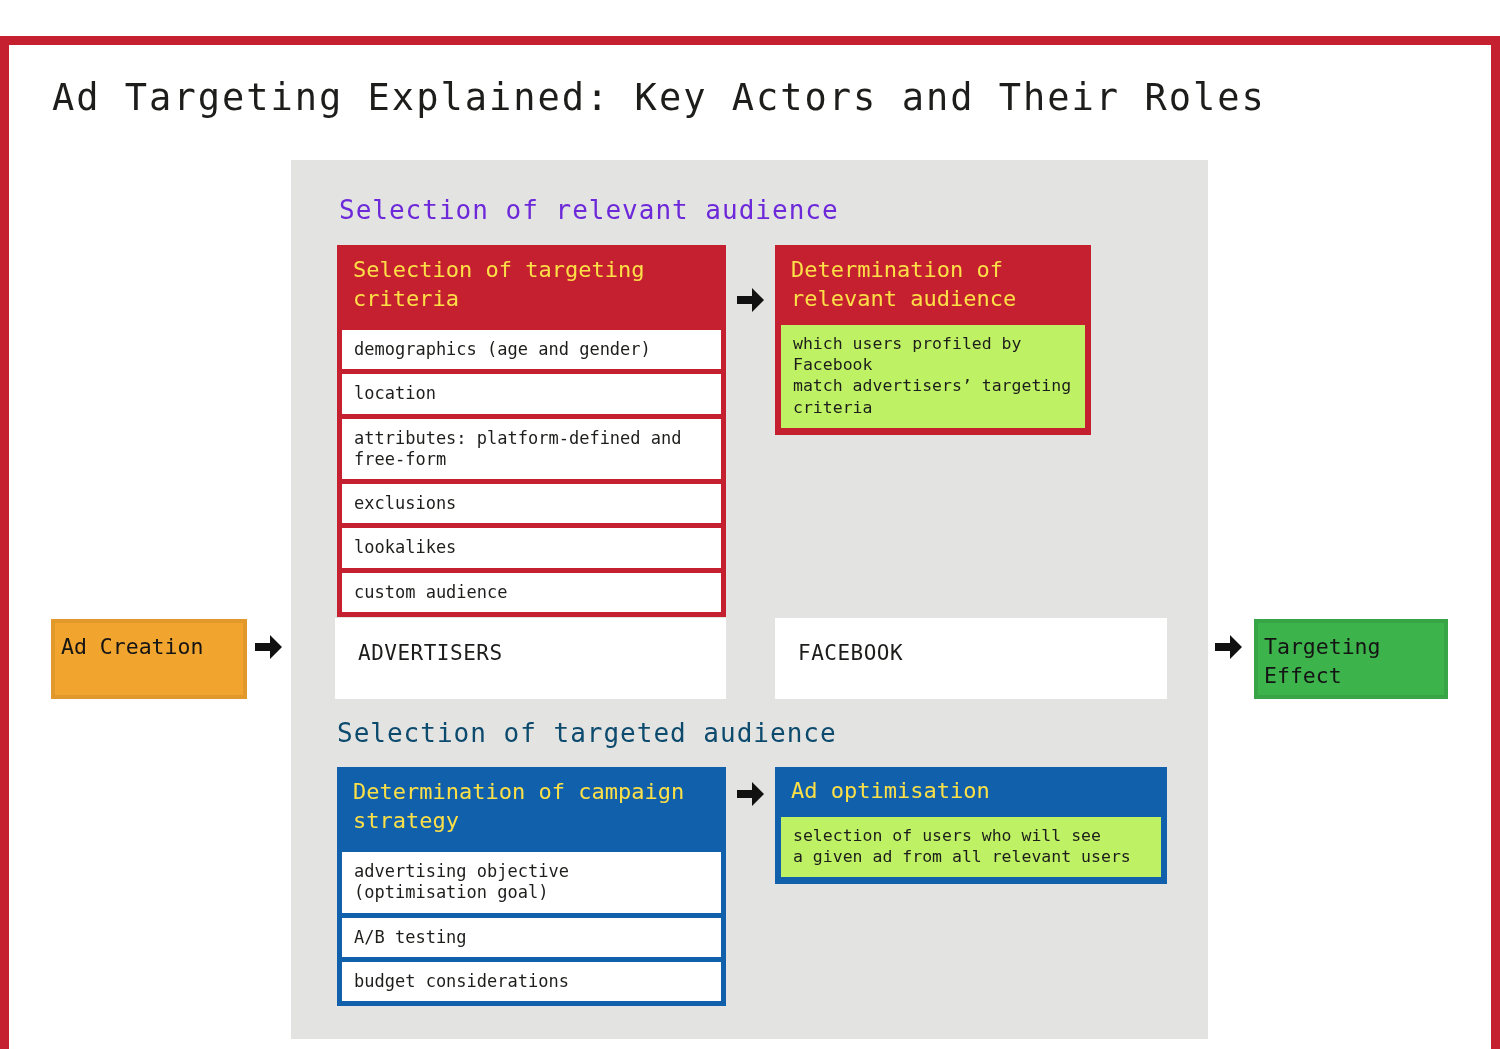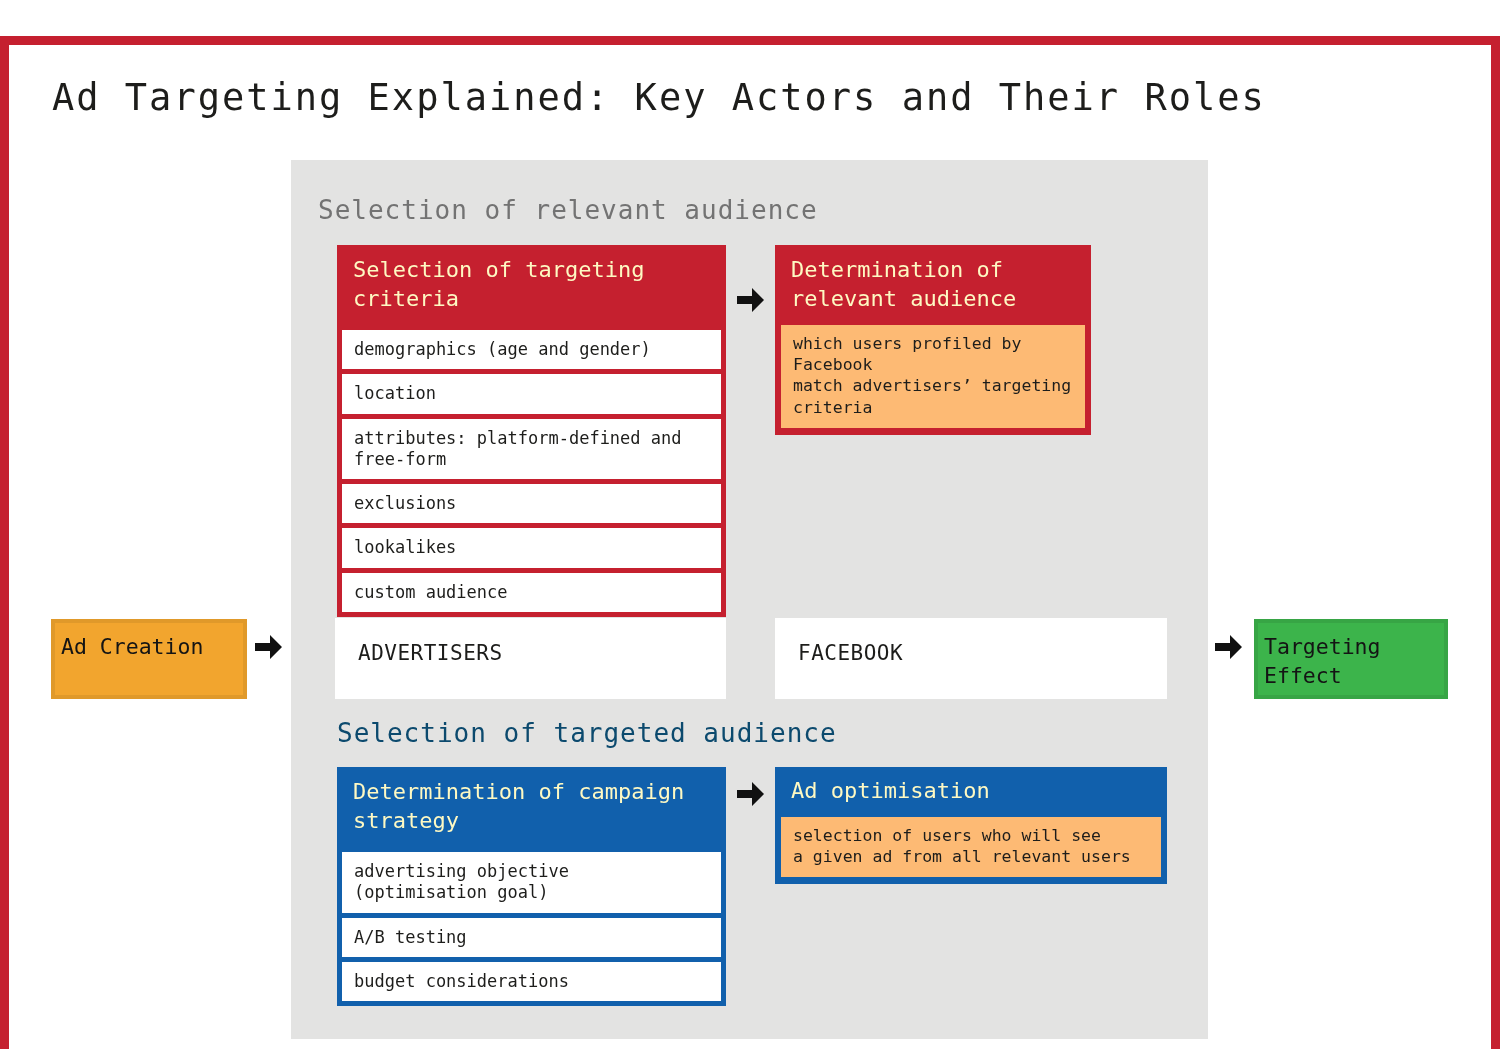--- a/index.html
+++ b/index.html
@@ -9,32 +9,32 @@
     font-family:"DejaVu Sans Mono","Liberation Mono",monospace;
     color:#1d1d1b; overflow:hidden;margin-top:36px;
   }
   .abs { position:absolute; box-sizing:border-box; }
   .title {
     left:52px; top:40px; width:1400px;
     font-size:37px; font-weight:500; letter-spacing:2px; white-space:nowrap;
   }
   .panel { left:291px; top:124px; width:917px; height:879px; background:#e3e3e2; }
   .section-label { font-size:26px; letter-spacing:1px; font-weight:500; white-space:nowrap; }
-  .section-label.red  { left:318px; top:159px; color:#737373; }
+  .section-label.red  { left:339px; top:159px; color:#6d28d9; }
   .section-label.blue { left:337px; top:682px; color:#0c4a6e; }
 
   .list-box { padding:0 5px 5px 5px; }
   .list-box.red  { background:#c5202f; }
   .list-box.blue { background:#1160ac; }
-  .box-header { font-size:22px; line-height:1.3; padding:11px 11px 12px 11px; color:#fef9c3; font-weight:500; }
+  .box-header { font-size:22px; line-height:1.3; padding:11px 11px 12px 11px; color:#fde047; font-weight:500; }
   .box-header.one-line { padding:10px 11px 11px 11px; }
   .row { background:#ffffff; padding:9px 12px; font-size:17px; line-height:1.25; margin-top:5px; }
   .row:first-child { margin-top:0; }
   .body-text {
-    background:#fdba74; margin:0 1px 1px 1px; padding:8px 12px 10px 12px;
+    background:#bef264; margin:0 1px 1px 1px; padding:8px 12px 10px 12px;
     font-size:16.5px; line-height:1.28; white-space:pre-line;
   }
   .box-red-a  { left:337px; top:209px; width:389px; }
   .box-red-b  { left:775px; top:209px; width:316px; padding-bottom:6px; }
   .box-blue-a { left:337px; top:731px; width:389px; }
   .box-blue-b { left:775px; top:731px; width:392px; padding-bottom:6px; }
 
   .actor-box { background:#ffffff; font-size:21px; letter-spacing:0.5px; padding:23px 23px; font-weight:500; }
   .advertisers { left:335px; top:582px; width:391px; height:81px; }
   .facebook    { left:775px; top:582px; width:392px; height:81px; }

